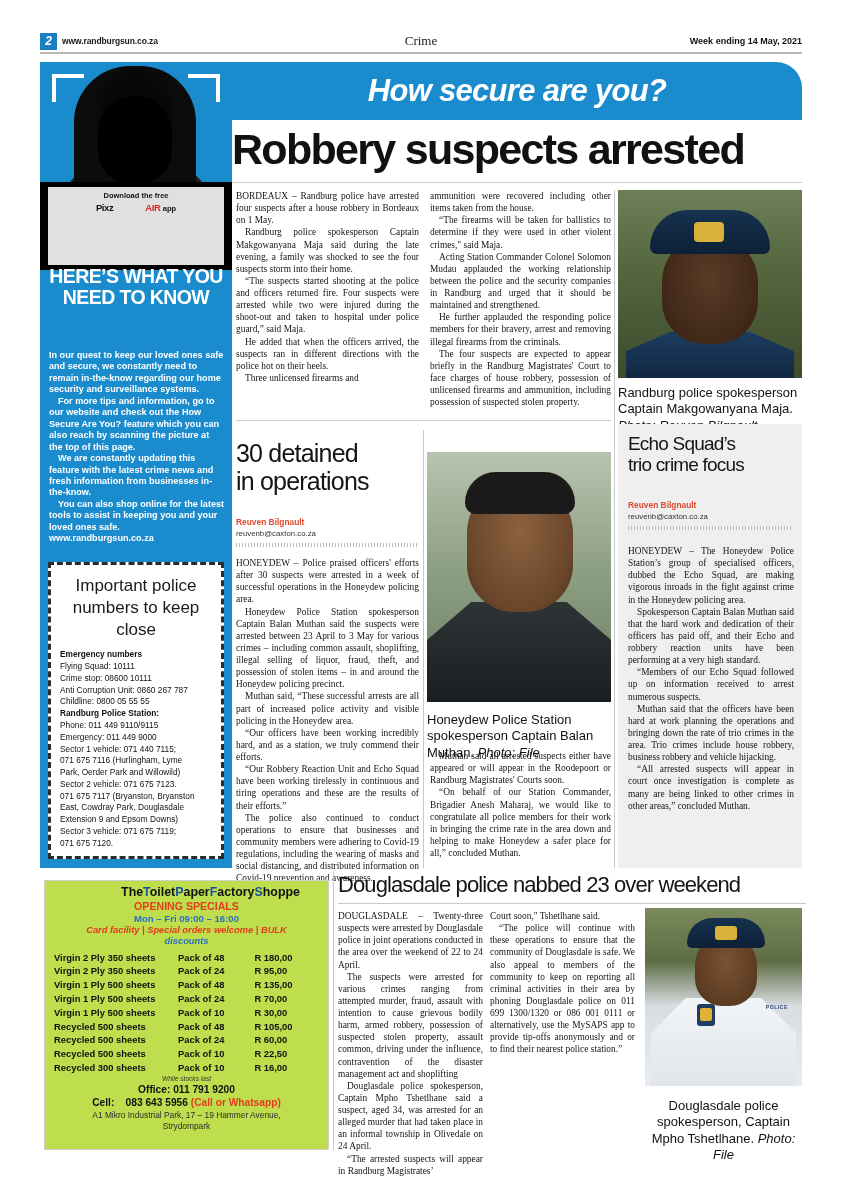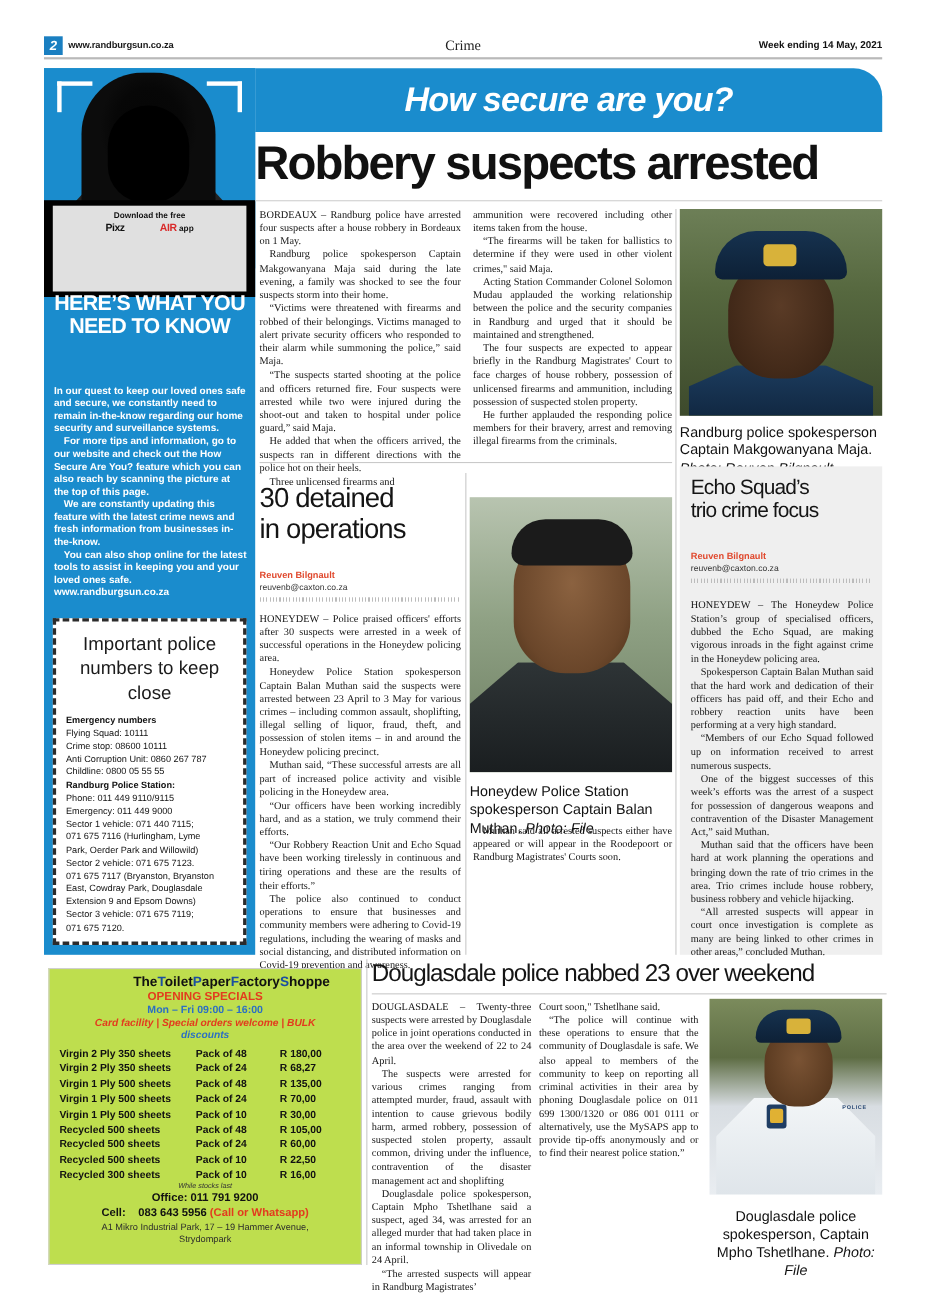--- a/index.html
+++ b/index.html
@@ -376,32 +376,31 @@
     <div class="hero-banner-text">How secure are you?</div>
   </div>
 
   <div class="headline-main">Robbery suspects arrested</div>
 
   <div class="hr-thin" style="left:232px; top:182px; width:570px;"></div>
 
   <div class="col" style="left:236px; top:190px; width:183px;">
     <p class="noind">BORDEAUX – Randburg police have arrested four suspects after a house robbery in Bordeaux on 1 May.</p>
     <p>Randburg police spokesperson Captain Makgowanyana Maja said during the late evening, a family was shocked to see the four suspects storm into their home.</p>
-    <p>“Victims were threatened with firearms and robbed of their belongings. Victims managed to alert private security officers who responded to their alarm while summoning the police,” said Maja.</p>
     <p>“The suspects started shooting at the police and officers returned fire. Four suspects were arrested while two were injured during the shoot-out and taken to hospital under police guard,” said Maja.</p>
     <p>He added that when the officers arrived, the suspects ran in different directions with the police hot on their heels.</p>
     <p>Three unlicensed firearms and</p>
   </div>
 
   <div class="col" style="left:430px; top:190px; width:181px;">
     <p class="noind">ammunition were recovered including other items taken from the house.</p>
     <p>“The firearms will be taken for ballistics to determine if they were used in other violent crimes," said Maja.</p>
     <p>Acting Station Commander Colonel Solomon Mudau applauded the working relationship between the police and the security companies in Randburg and urged that it should be maintained and strengthened.</p>
+    <p>He further applauded the responding police members for their bravery, arrest and removing illegal firearms from the criminals.</p>
     <p>The four suspects are expected to appear briefly in the Randburg Magistrates' Court to face charges of house robbery, possession of unlicensed firearms and ammunition, including possession of suspected stolen property.</p>
-    <p>He further applauded the responding police members for their bravery, arrest and removing illegal firearms from the criminals.</p>
   </div>
 
   <div class="photo ph-maja">
     <div class="maja-body"></div>
     <div class="maja-head"></div>
     <div class="maja-cap"></div>
   </div>
   <div class="cap" style="left:618px; top:385px; width:186px;">
     <span>Randburg police spokesperson Captain Makgowanyana Maja.</span>
     <i>Photo: Reuven Bilgnault</i>
@@ -433,36 +432,36 @@
     <div class="muthan-head"></div>
     <div class="muthan-hair"></div>
   </div>
   <div class="cap" style="left:427px; top:712px; width:184px;">
     <span>Honeydew Police Station spokesperson Captain Balan Muthan.</span>
     <i>Photo: File</i>
   </div>
 
   <div class="col" style="left:430px; top:750px; width:181px;">
     <p>Muthan said all arrested suspects either have appeared or will appear in the Roodepoort or Randburg Magistrates' Courts soon.</p>
+    <p>“On behalf of our Station Commander, Brigadier Anesh Maharaj, we would like to congratulate all police members for their work in bringing the crime rate in the area down and helping to make Honeydew a safer place for all,” concluded Muthan.</p>
   </div>
 
   <div class="echo-box"></div>
   <div class="sub-head" style="left:628px; top:434px; width:168px; font-size:19px;">
     <span>Echo Squad’s</span><br>
     <span>trio crime focus</span>
   </div>
   <div class="byline" style="left:628px; top:500px;">Reuven Bilgnault</div>
   <div class="byline-mail" style="left:628px; top:512px;">reuvenb@caxton.co.za</div>
   <div class="byline-rule" style="left:628px; top:526px; width:164px;"></div>
 
   <div class="col" style="left:628px; top:545px; width:166px;">
     <p class="noind">HONEYDEW – The Honeydew Police Station’s group of specialised officers, dubbed the Echo Squad, are making vigorous inroads in the fight against crime in the Honeydew policing area.</p>
     <p>Spokesperson Captain Balan Muthan said that the hard work and dedication of their officers has paid off, and their Echo and robbery reaction units have been performing at a very high standard.</p>
     <p>“Members of our Echo Squad followed up on information received to arrest numerous suspects.</p>
-    <p>One of the biggest successes of this week’s efforts was the arrest of a suspect for possession of dangerous weapons and contravention of the Disaster Management Act,” said Muthan.</p>
     <p>Muthan said that the officers have been hard at work planning the operations and bringing down the rate of trio crimes in the area. Trio crimes include house robbery, business robbery and vehicle hijacking.</p>
     <p>“All arrested suspects will appear in court once investigation is complete as many are being linked to other crimes in other areas,” concluded Muthan.</p>
   </div>
 
   <div class="tp-ad">
     <div class="tp-name">
       <span>The</span><span class="blue">T</span><span>oilet</span><span class="blue">P</span><span>aper</span><span class="blue">F</span><span>actory</span><span class="blue">S</span><span>hoppe</span>
     </div>
     <div class="tp-specials">OPENING SPECIALS</div>
     <div class="tp-hours">Mon – Fri  09:00 – 16:00</div>
@@ -473,21 +472,21 @@
     <table class="tp-table">
       <tbody>
           <tr>
         <td class="c1">Virgin 2 Ply 350 sheets</td>
         <td class="c2">Pack of 48</td>
         <td class="c3">R 180,00</td>
       </tr>
       <tr>
         <td class="c1">Virgin 2 Ply 350 sheets</td>
         <td class="c2">Pack of 24</td>
-        <td class="c3">R  68,27</td>
+        <td class="c3">R  95,00</td>
       </tr>
       <tr>
         <td class="c1">Virgin 1 Ply 500 sheets</td>
         <td class="c2">Pack of 48</td>
         <td class="c3">R 135,00</td>
       </tr>
       <tr>
         <td class="c1">Virgin 1 Ply 500 sheets</td>
         <td class="c2">Pack of 24</td>
         <td class="c3">R  70,00</td>

